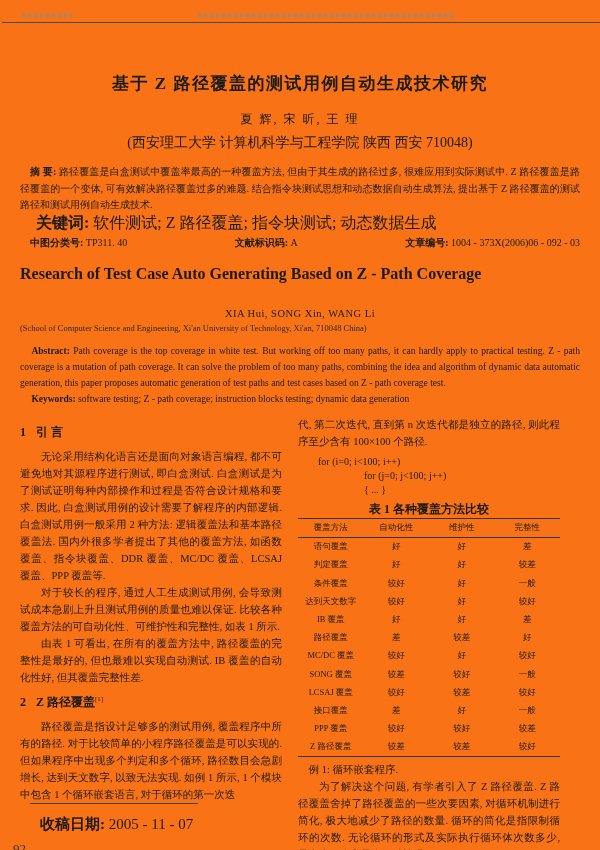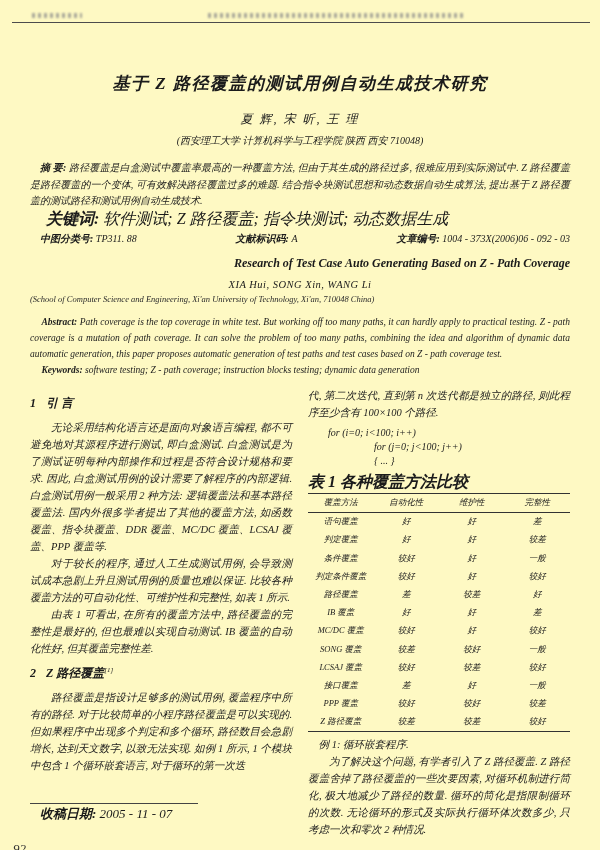--- a/index.html
+++ b/index.html
@@ -8,60 +8,59 @@
     overflow: hidden;
     background: #f2f1ed;
   }
   body {
     font-family: "Liberation Serif", "DejaVu Serif", serif;
     color: #1b1b1b;
     position: relative;
   }
   .page {
     position: absolute; inset: 0;
-    background: #fef9c3;
-    padding: 0 30px;
+    background: #f97316;
+    padding: 0 20px;
     box-sizing: border-box;
-    font-style: italic;
   }
   
   .scan-header { position: relative; height: 26px; }
   .smudge {
     position: absolute; top: 13px; height: 5px;
     background: repeating-linear-gradient(90deg, #8a8a8a 0 3px, rgba(0,0,0,0) 3px 6px);
     filter: blur(1.1px); opacity: .75;
   }
   .smudge-left  { left: 2px;  width: 50px; }
   .smudge-center{ left: 178px; width: 258px; }
   .header-rule {
     position: absolute; top: 22px; left: -18px; right: -20px;
     border-top: 1.6px solid #4c4c4c;
   }
   
   .title-zh {
     margin: 46px 0 0; font-size: 17px; font-weight: bold;
     text-align: center; letter-spacing: 1.5px; line-height: 24px;
   }
   .authors-zh { margin-top: 15px; text-align: center; font-size: 12px; letter-spacing: 2px; }
-  .affil-zh   { margin-top: 6px;  text-align: center; font-size: 10px; }
+  .affil-zh   { margin-top: 6px;  text-align: center; font-size: 14px; }
   .abstract-zh {
     margin-top: 12px; font-size: 10px; line-height: 16.5px;
     text-align: justify; text-indent: 1em;
   }
   .kw-zh { margin-top: 1px; font-size: 16px; line-height: 16.5px; text-indent: 1em; }
   .label-b { font-weight: bold; margin-top: 12px; }
   .meta-row {
     margin-top: 5px; font-size: 10px; display: flex;
     justify-content: space-between; padding-left: 1em;
   }
   .title-en {
-    margin: 8px 0 0; font-size: 12px; font-weight: bold;
-    text-align: right; line-height: 18px;
-  }
-  .authors-en { margin-top: 7px; text-align: center; font-size: 10.5px; letter-spacing: .5px; }
+    margin: 15px 0 0; font-size: 16px; font-weight: bold;
+    text-align: left; line-height: 18px;
+  }
+  .authors-en { margin-top: 25px; text-align: center; font-size: 10.5px; letter-spacing: .5px; }
   .affil-en   { margin-top: 4px; text-align: left; font-size: 8.5px; color: #2a2a2a; }
   .abstract-en {
     margin-top: 10px; font-size: 9.5px; line-height: 16px;
     text-align: justify; text-indent: 1.2em;
   }
   .kw-en { font-size: 9.5px; line-height: 16px; text-indent: 1.2em; }
   
   .columns { display: flex; gap: 16px; margin-top: 9px; }
   .col { width: 262px; }
   .sec-heading { font-size: 12px; font-weight: bold; margin: 8px 0 7px; }
@@ -69,35 +68,35 @@
   .sec-heading sup { font-size: 7px; font-weight: normal; }
   .para {
     font-size: 10.5px; line-height: 17px; text-align: justify;
     text-indent: 2em; margin: 0;
   }
   .para.no-indent { text-indent: 0; }
   
   .code-block { margin: 5px 0 4px 20px; font-size: 10px; line-height: 14px; }
   .code-line.l2, .code-line.l3 { padding-left: 46px; }
   
-  .table-caption { margin-top: 4px; font-size: 16px; font-weight: bold; }
+  .table-caption { margin-top: 4px; text-align: center; font-size: 12px; font-weight: bold; }
   table.cmp {
     width: 100%; border-collapse: collapse; margin-top: 0;
     font-size: 8.5px; table-layout: fixed;
   }
   table.cmp th, table.cmp td { text-align: center; padding: 3.1px 1px; font-weight: normal; }
   table.cmp thead tr { border-top: 1.4px solid #333; border-bottom: .8px solid #333; }
   table.cmp tbody tr:last-child { border-bottom: 1.4px solid #333; }
   .example-line { font-size: 10.5px; line-height: 17px; text-indent: 1em; margin-top: 4px; }
   
   .footnote-rule {
     position: absolute; left: 30px; bottom: 46px; width: 168px;
     border-top: 1px solid #444;
   }
-  .received { position: absolute; left: 40px; bottom: 27px; font-size: 13px; }
+  .received { position: absolute; left: 40px; bottom: 16px; font-size: 15px; }
   .page-number {
     position: absolute; left: 13px; bottom: -7px;
     font-size: 13px; color: #333;
   }
 </style>
 </head>
 <body>
 
 <div class="page">
 
@@ -116,21 +115,21 @@
     <span>路径覆盖是白盒测试中覆盖率最高的一种覆盖方法, 但由于其生成的路径过多, 很难应用到实际测试中. Z 路径覆盖是路径覆盖的一个变体, 可有效解决路径覆盖过多的难题. 结合指令块测试思想和动态数据自动生成算法, 提出基于 Z 路径覆盖的测试路径和测试用例自动生成技术.</span>
   </div>
   <div class="kw-zh">
     <span class="label-b">关键词:</span>
     <span>软件测试; Z 路径覆盖; 指令块测试; 动态数据生成</span>
   </div>
 
   <div class="meta-row">
     <span>
       <span class="label-b">中图分类号:</span>
-      <span>TP311. 88</span>
+      <span>TP311. 40</span>
     </span>
     <span>
       <span class="label-b">文献标识码:</span>
       <span>A</span>
     </span>
     <span>
       <span class="label-b">文章编号:</span>
       <span>1004 - 373X(2006)06 - 092 - 03</span>
     </span>
   </div>
@@ -193,36 +192,36 @@
               <td>好</td>
               <td>较差</td>
             </tr>
             <tr>
               <td>条件覆盖</td>
               <td>较好</td>
               <td>好</td>
               <td>一般</td>
             </tr>
             <tr>
-              <td>判定条件覆盖</td>
-              <td>较好</td>
-              <td>好</td>
-              <td>较好</td>
+              <td>达到天文数字</td>
+              <td>较好</td>
+              <td>好</td>
+              <td>较好</td>
+            </tr>
+            <tr>
+              <td>IB 覆盖</td>
+              <td>好</td>
+              <td>好</td>
+              <td>差</td>
             </tr>
             <tr>
               <td>路径覆盖</td>
               <td>差</td>
               <td>较差</td>
               <td>好</td>
-            </tr>
-            <tr>
-              <td>IB 覆盖</td>
-              <td>好</td>
-              <td>好</td>
-              <td>差</td>
             </tr>
             <tr>
               <td>MC/DC 覆盖</td>
               <td>较好</td>
               <td>好</td>
               <td>较好</td>
             </tr>
             <tr>
               <td>SONG 覆盖</td>
               <td>较差</td>

